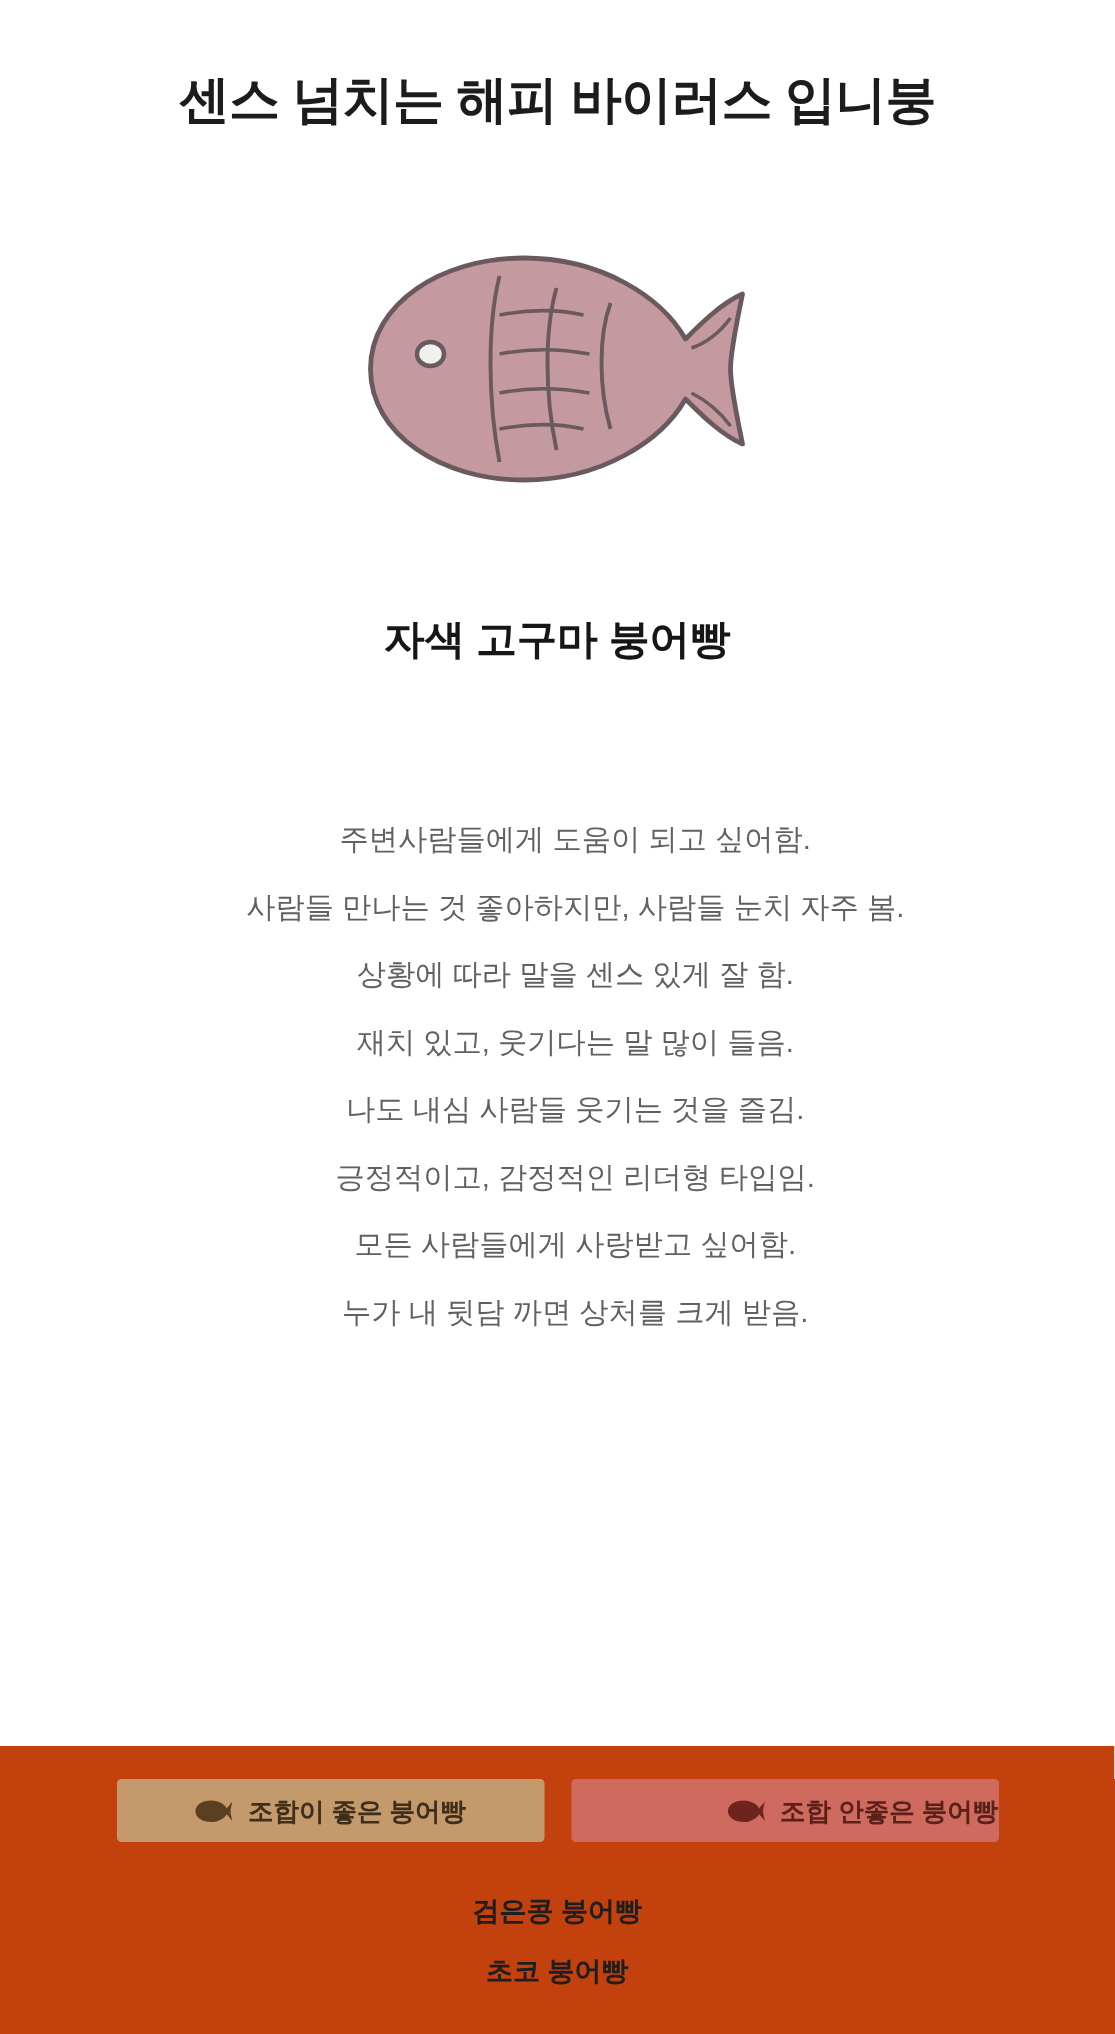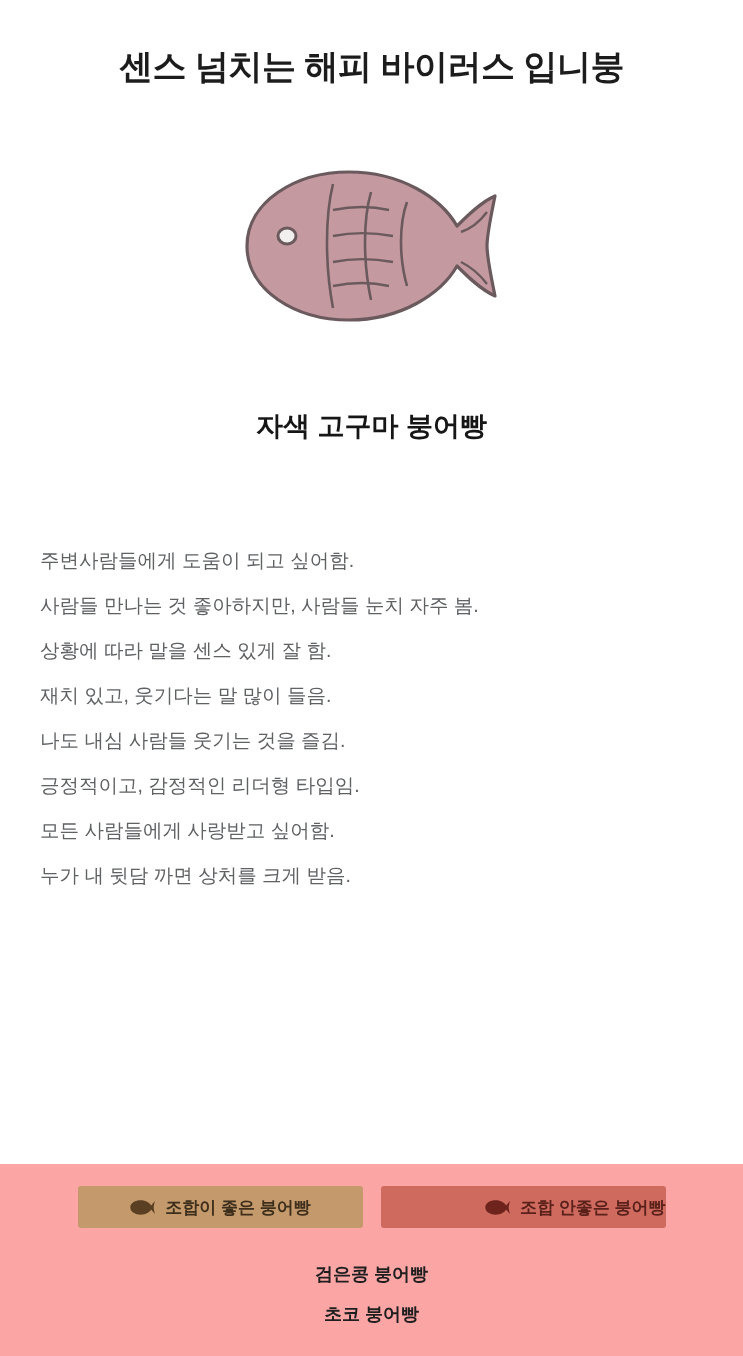--- a/index.html
+++ b/index.html
@@ -66,36 +66,37 @@
     height: 9px;
     background: #a86a73;
     border-radius: 2px;
     z-index: -1;
   }
   .subtitle-inner { position: relative; z-index: 2; }
 
   
   .desc {
     margin-top: 92px;
-    text-align: left;
+    text-align: center;
     color: #5f6163;
     font-size: 19.5px;
     line-height: 45px;
     padding: 0 40px;
+    margin-left: 24px;
   }
   .desc-line { white-space: nowrap; }
 
   
   .bottom {
     position: absolute;
     left: 0;
     right: 0;
     bottom: 0;
     height: 192px;
-    background: #fca5a5;
+    background: #c2410c;
     padding-top: 22px;
   }
   .badge-row {
     display: flex;
     justify-content: center;
     gap: 18px;
   }
   .badge {
     width: 285px;
     height: 42px;

